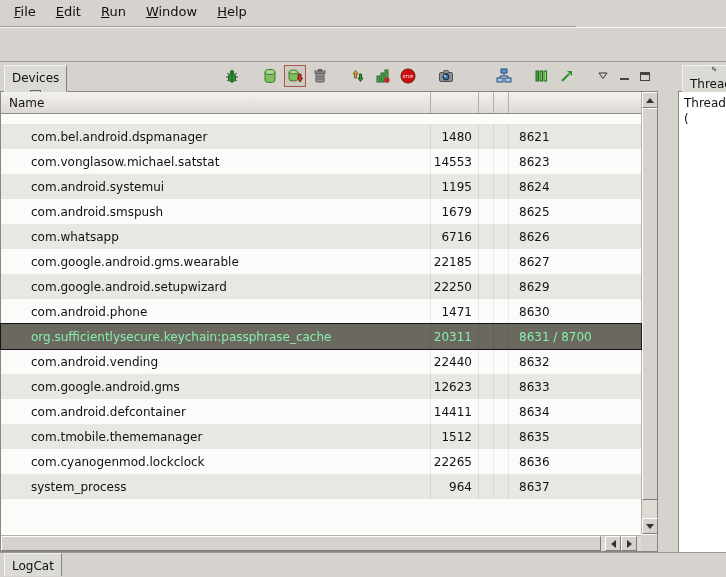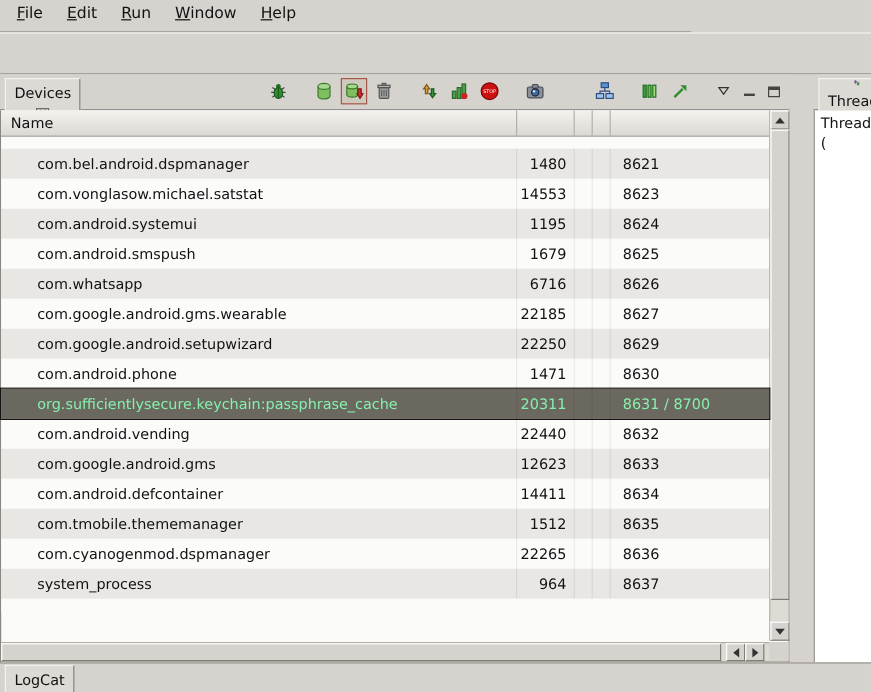--- a/index.html
+++ b/index.html
@@ -85,21 +85,21 @@
   .sb-corner { position:absolute; right:0; bottom:0; width:16px; height:16px; background:#d6d3ce; }
 
   
   .right-panel { position:absolute; left:678px; top:62px; width:120px; height:490px; background:#d6d3ce; }
   .right-content { position:absolute; left:0; top:30px; width:120px; height:460px;
                    background:#ffffff; border-left:1px solid #8a8781; padding:3px 0 0 5px; }
   .right-content div { white-space:nowrap; line-height:16px; }
 
   
   .bottom-strip { position:absolute; left:0; top:552px; width:726px; height:25px;
-                  background:#d6d3ce; border-top:1px solid #9a978f; display:flex; align-items:center; }
+                  background:#d6d3ce; border-top:1px solid #9a978f; display:flex; align-items:flex-start; }
   .bottom-strip .tab { height:23px; margin-bottom:0; border-bottom:none; }
 
   .sash-v { position:absolute; left:658px; top:62px; width:20px; height:490px; background:#d6d3ce; }
 </style>
 </head>
 <body>
 
 <div id="root">
 
   <div class="menubar">
@@ -331,21 +331,21 @@
             <span class="c-port">8634</span>
           </div>
           <div class="row">
             <span class="c-name">com.tmobile.thememanager</span>
             <span class="c-pid">1512</span>
             <span class="c-x1"></span>
             <span class="c-x2"></span>
             <span class="c-port">8635</span>
           </div>
           <div class="row">
-            <span class="c-name">com.cyanogenmod.dspmanager</span>
+            <span class="c-name">com.cyanogenmod.lockclock</span>
             <span class="c-pid">22265</span>
             <span class="c-x1"></span>
             <span class="c-x2"></span>
             <span class="c-port">8636</span>
           </div>
           <div class="row">
             <span class="c-name">system_process</span>
             <span class="c-pid">964</span>
             <span class="c-x1"></span>
             <span class="c-x2"></span>

